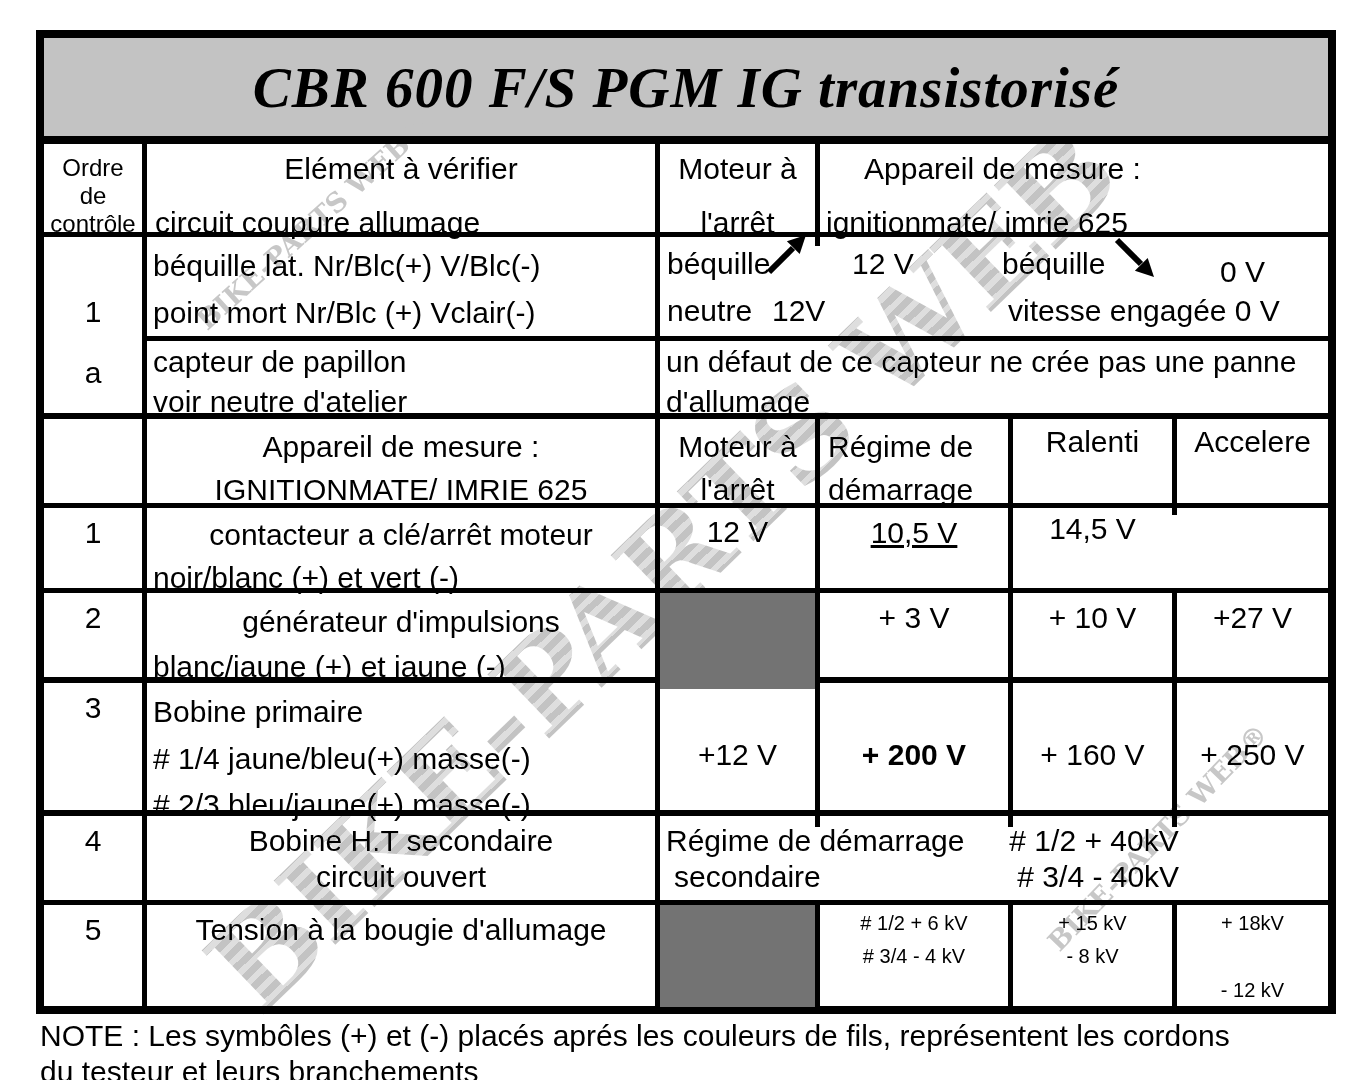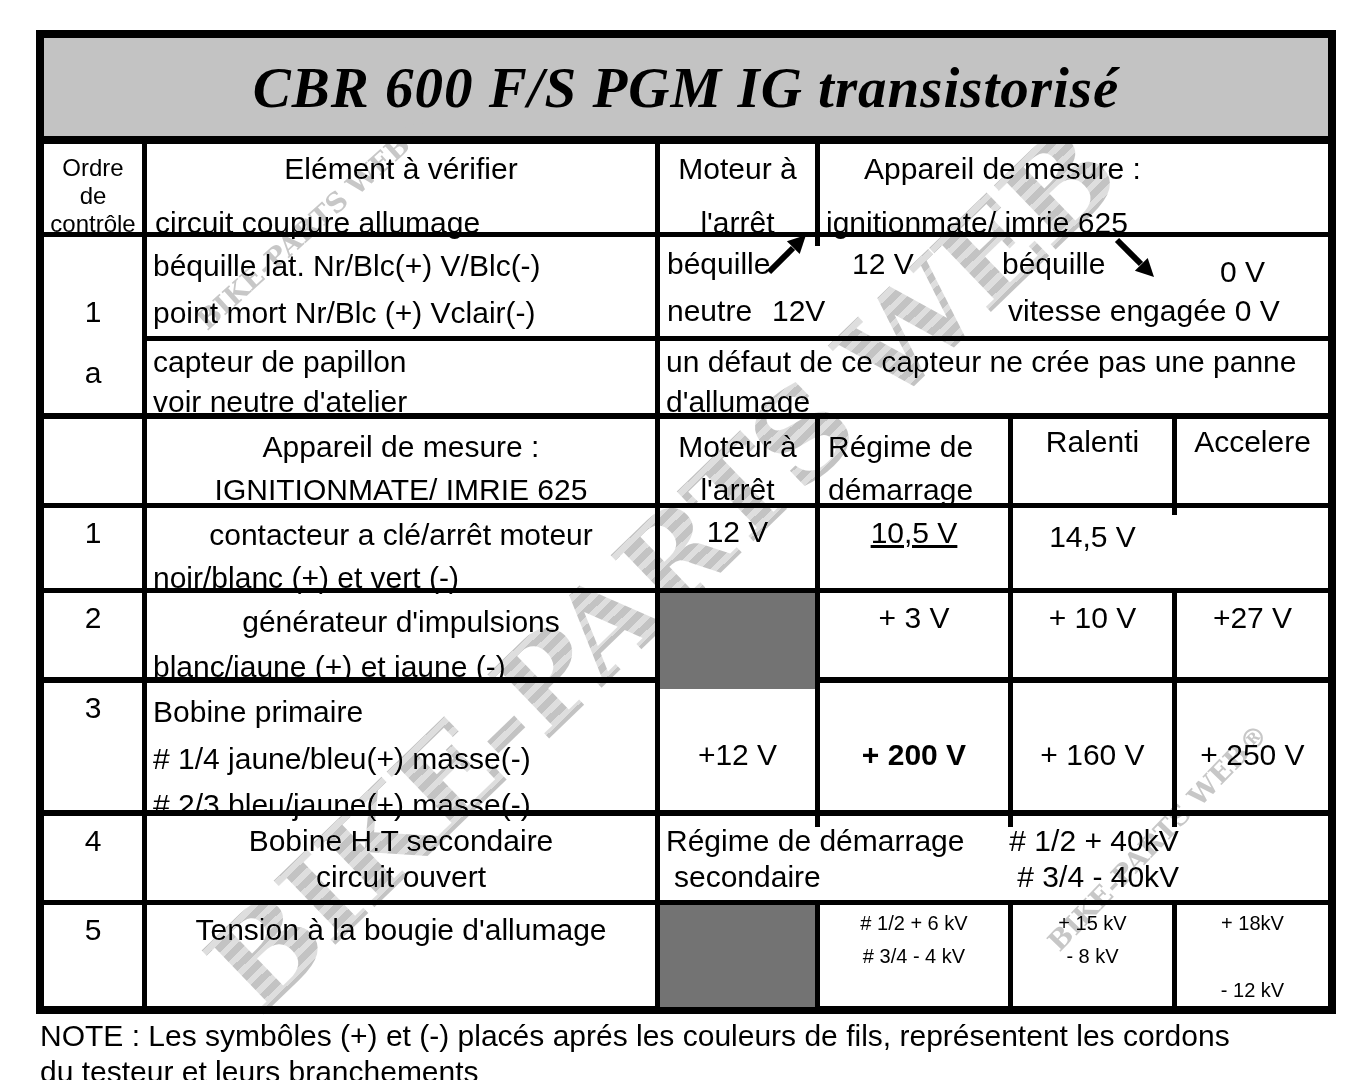--- a/index.html
+++ b/index.html
@@ -154,21 +154,21 @@
       <div class="c bl vtop fs30 lh43" style="padding:5px 6px 0 6px;">
         <div class="line tc">contacteur a clé/arrêt moteur</div>
         <div class="line tl">noir/blanc (+) et vert (-)</div>
       </div>
       <div class="c bl fs30 tc" style="padding-top:7px;">
         <div class="line">12 V</div>
       </div>
       <div class="c bl fs30 tc" style="padding-top:8px;text-decoration:underline;">
         <div class="line">10,5 V</div>
       </div>
-      <div class="c bl fs30 tc" style="padding-top:12px;">
+      <div class="c bl fs30 tc" style="padding-top:4px;">
         <div class="line">14,5 V</div>
       </div>
     </div>
 
     <div class="row cols6 rbb6" style="height:90px;">
       <div class="c num-mid">
         <span>2</span>
       </div>
       <div class="c bl vtop fs30 lh45" style="padding:6px 6px 0 6px;">
         <div class="line tc" style="line-height:45px;">générateur d'impulsions</div>

